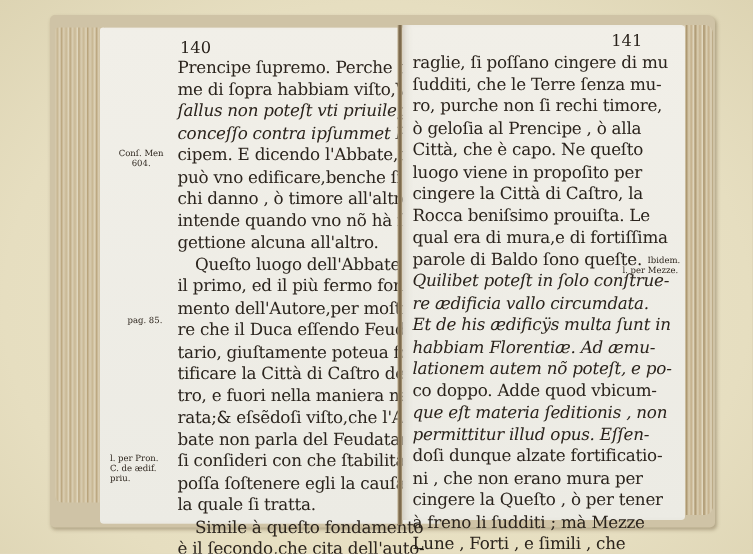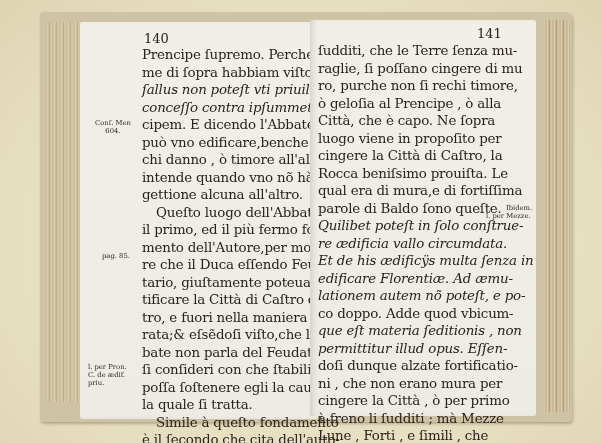--- a/index.html
+++ b/index.html
@@ -26,21 +26,21 @@
   .leaf-stack-right {
     position:absolute; left:544px; top:20px; width:26px; height:392px;
     background: repeating-linear-gradient(90deg, #dcd1b6 0px, #c4b08b 2px, #e1d8c0 4px, #a9936b 5px, #d6c9ab 7px);
     border-radius:0 6px 6px 0;
   }
   .page {
     position:absolute; background:#efede6;
     background-image: linear-gradient(180deg, #f1efe8 0%, #ecebe4 100%);
   }
   .page.left { left:80px; top:22px; width:272px; height:397px; border-radius:2px 0 0 3px; box-shadow: inset -6px 0 8px -6px rgba(110,90,60,0.35); }
-  .page.right { left:310px; top:20px; width:226px; height:396px; border-radius:0 3px 3px 0; box-shadow: inset 6px 0 8px -6px rgba(110,90,60,0.35); }
+  .page.right { left:322px; top:20px; width:226px; height:396px; border-radius:0 3px 3px 0; box-shadow: inset 6px 0 8px -6px rgba(110,90,60,0.35); }
   .gutter {
     position:absolute; left:318px; top:20px; width:4px; height:400px;
     background: linear-gradient(90deg, #b9a98a, #6e5b3e, #b9a98a);
   }
   .text-block {
     position:absolute; color:#2a231c;
     font-size:13.4px; line-height:17.5px; letter-spacing:-0.2px;
     white-space:nowrap;
   }
   .left .text-block { left:62px; top:24px; width:172px; }
@@ -103,41 +103,41 @@
     <span>C. de ædif.</span><br>
     <span>priu.</span>
   </div>
 </div>
 
 <div class="gutter"></div>
 
 <div class="page right">
   <div class="page-num">141</div>
   <div class="text-block">
+    <span class="line">raglie, ſi poſſano cingere di mu</span>
     <span class="line">ſudditi, che le Terre ſenza mu-</span>
-    <span class="line">raglie, ſi poſſano cingere di mu</span>
     <span class="line">ro, purche non ſi rechi timore,</span>
     <span class="line">ò geloſia al Prencipe , ò alla</span>
-    <span class="line">Città, che è capo. Ne ſopra</span>
+    <span class="line">Città, che è capo. Ne queſto</span>
     <span class="line">luogo viene in propoſito per</span>
     <span class="line">cingere la Città di Caſtro, la</span>
     <span class="line">Rocca beniſsimo prouiſta. Le</span>
     <span class="line">qual era di mura,e di fortiſſima</span>
     <span class="line">parole di Baldo ſono queſte.</span>
     <span class="line italic">Quilibet poteſt in ſolo conſtrue-</span>
     <span class="line italic">re ædificia vallo circumdata.</span>
-    <span class="line italic">Et de his ædificÿs multa ſenza in</span>
-    <span class="line italic">edificare Florentiæ. Ad æmu-</span>
+    <span class="line italic">Et de his ædificÿs multa ſunt in</span>
+    <span class="line italic">habbiam Florentiæ. Ad æmu-</span>
     <span class="line italic">lationem autem nõ poteſt, e po-</span>
     <span class="line">co doppo. Adde quod vbicum-</span>
     <span class="line italic">que eſt materia ſeditionis , non</span>
     <span class="line italic">permittitur illud opus. Eſſen-</span>
     <span class="line">doſi dunque alzate fortificatio-</span>
     <span class="line">ni , che non erano mura per</span>
-    <span class="line">cingere la Città , ò per primo</span>
+    <span class="line">cingere la Queſto , ò per tener</span>
     <span class="line">à freno li ſudditi ; mà Mezze</span>
     <span class="line">Lune , Forti , e ſimili , che</span>
 
   </div>
   <div class="margin-note" style="left:176px; top:184px;">
     <span style="padding-left:20px">Ibidem.</span><br>
     <span>l. per Mezze.</span>
   </div>
 </div>
 

